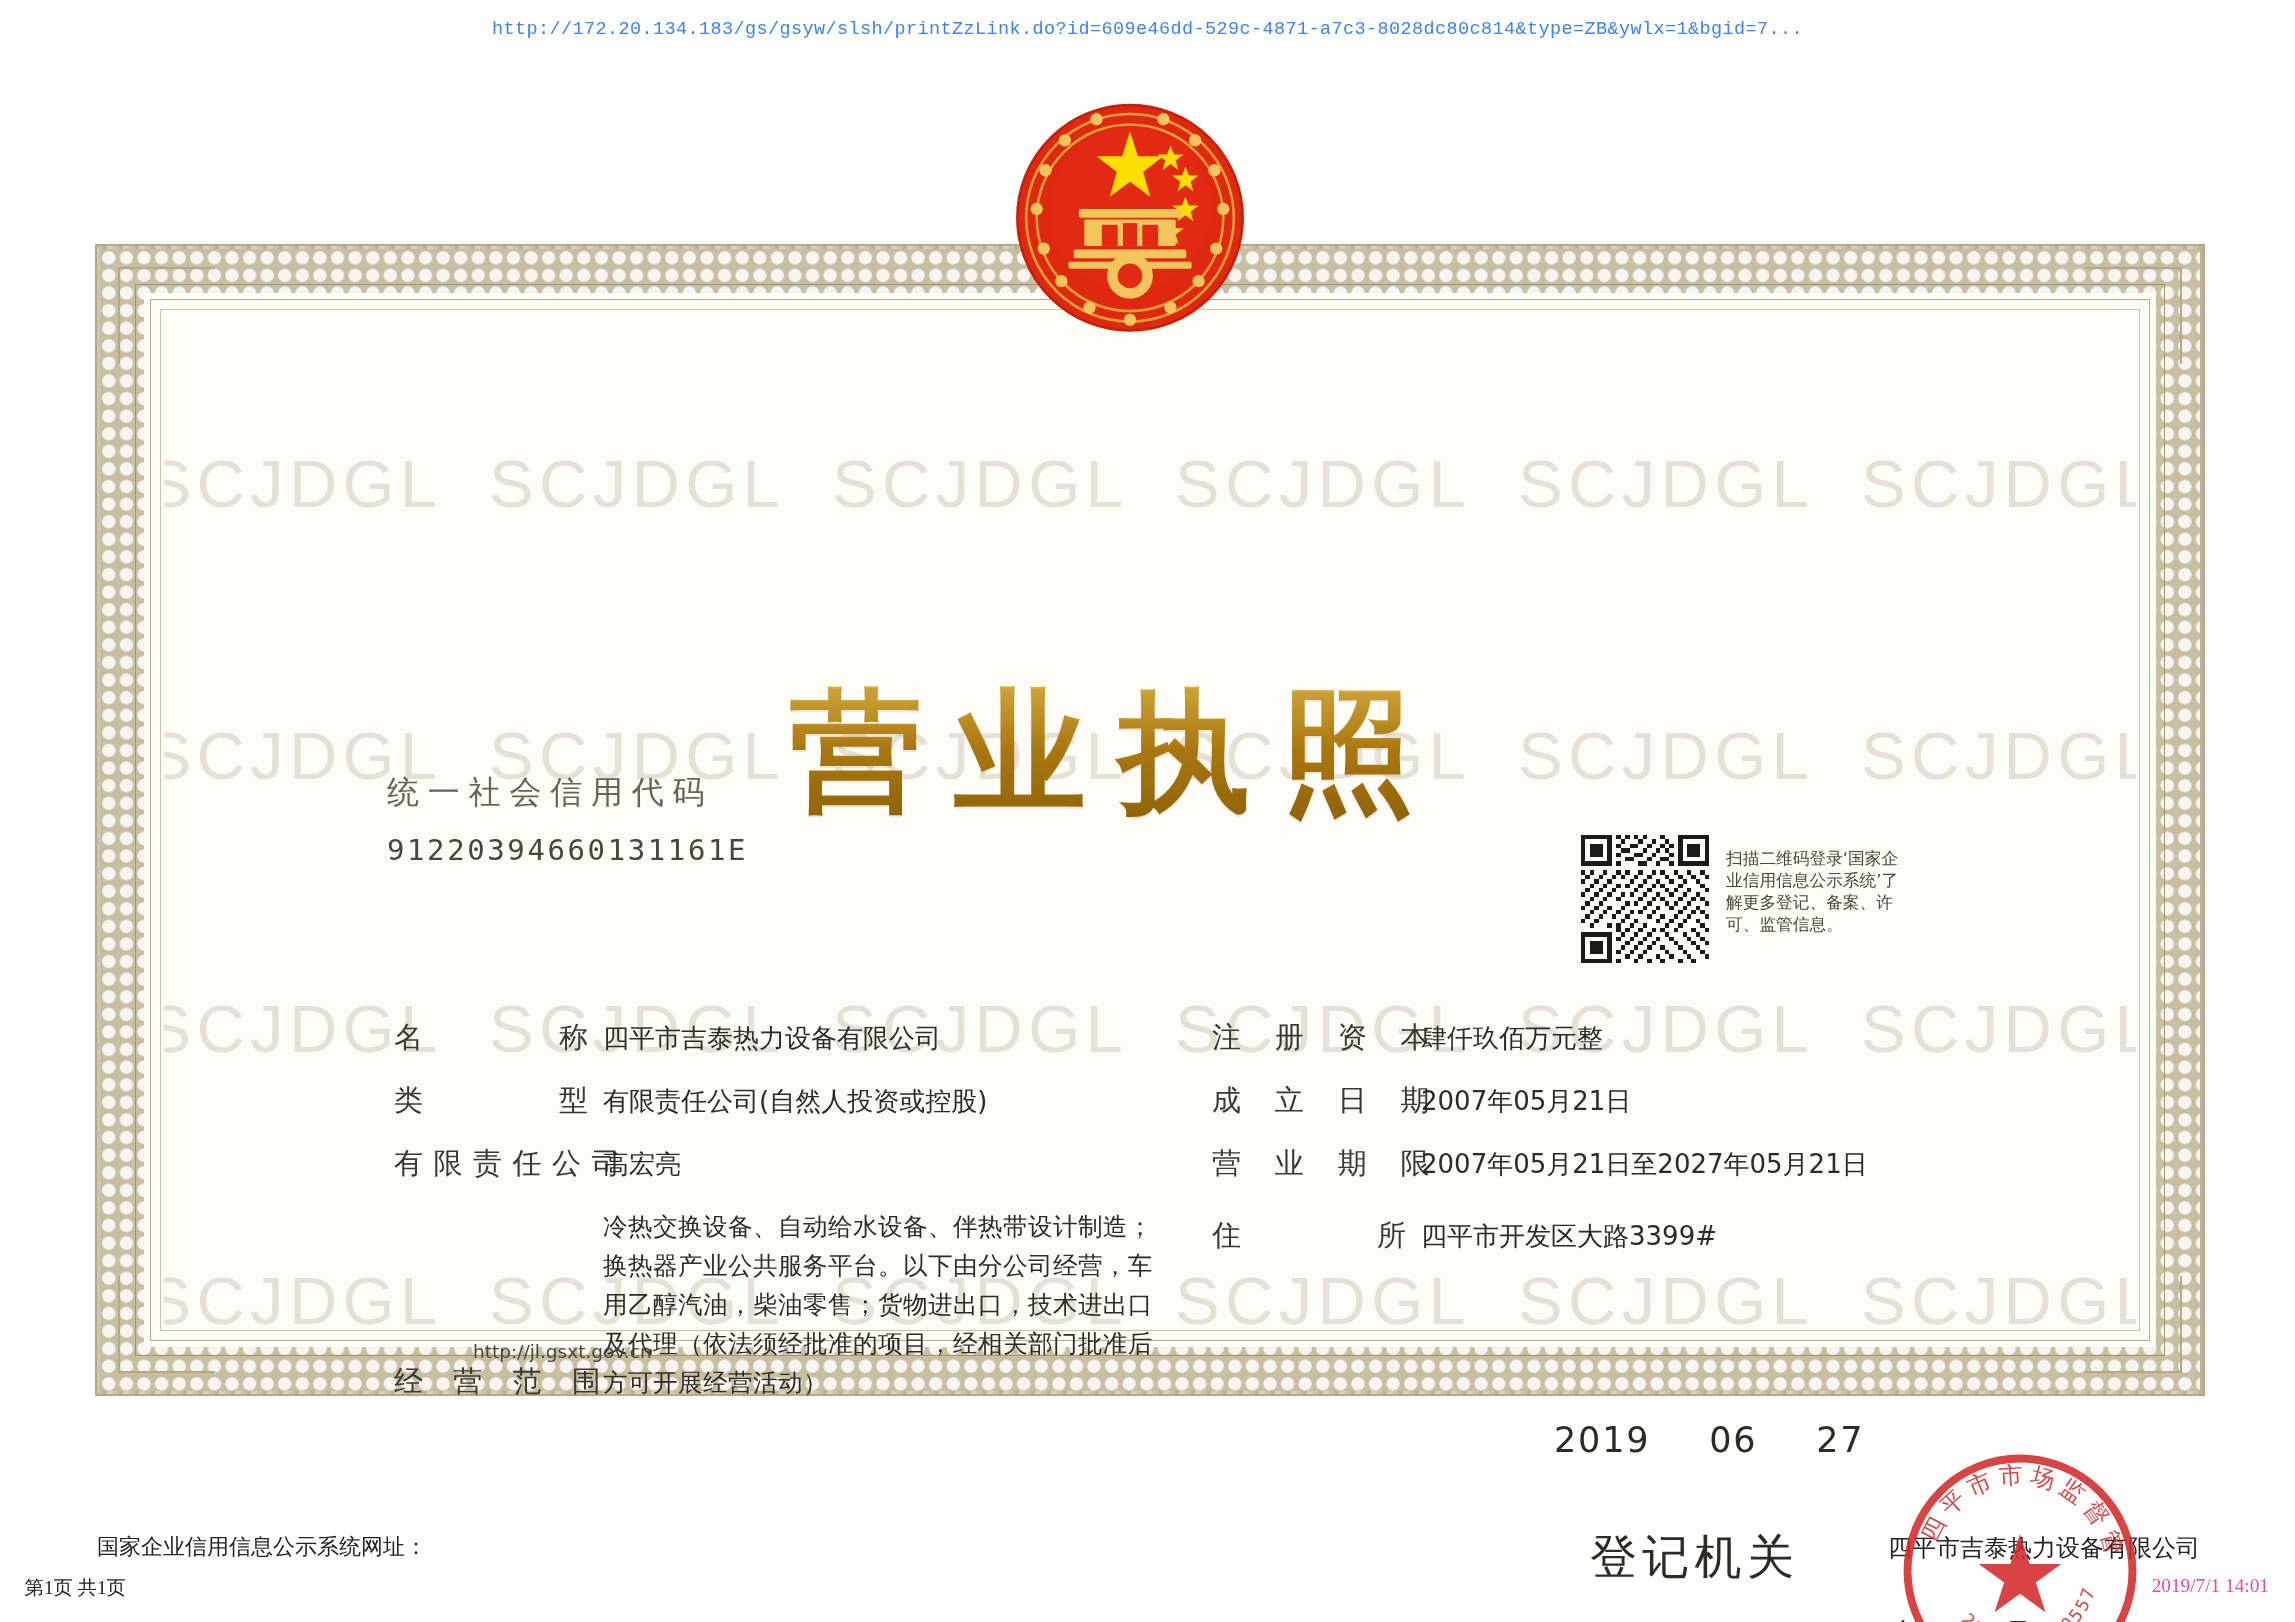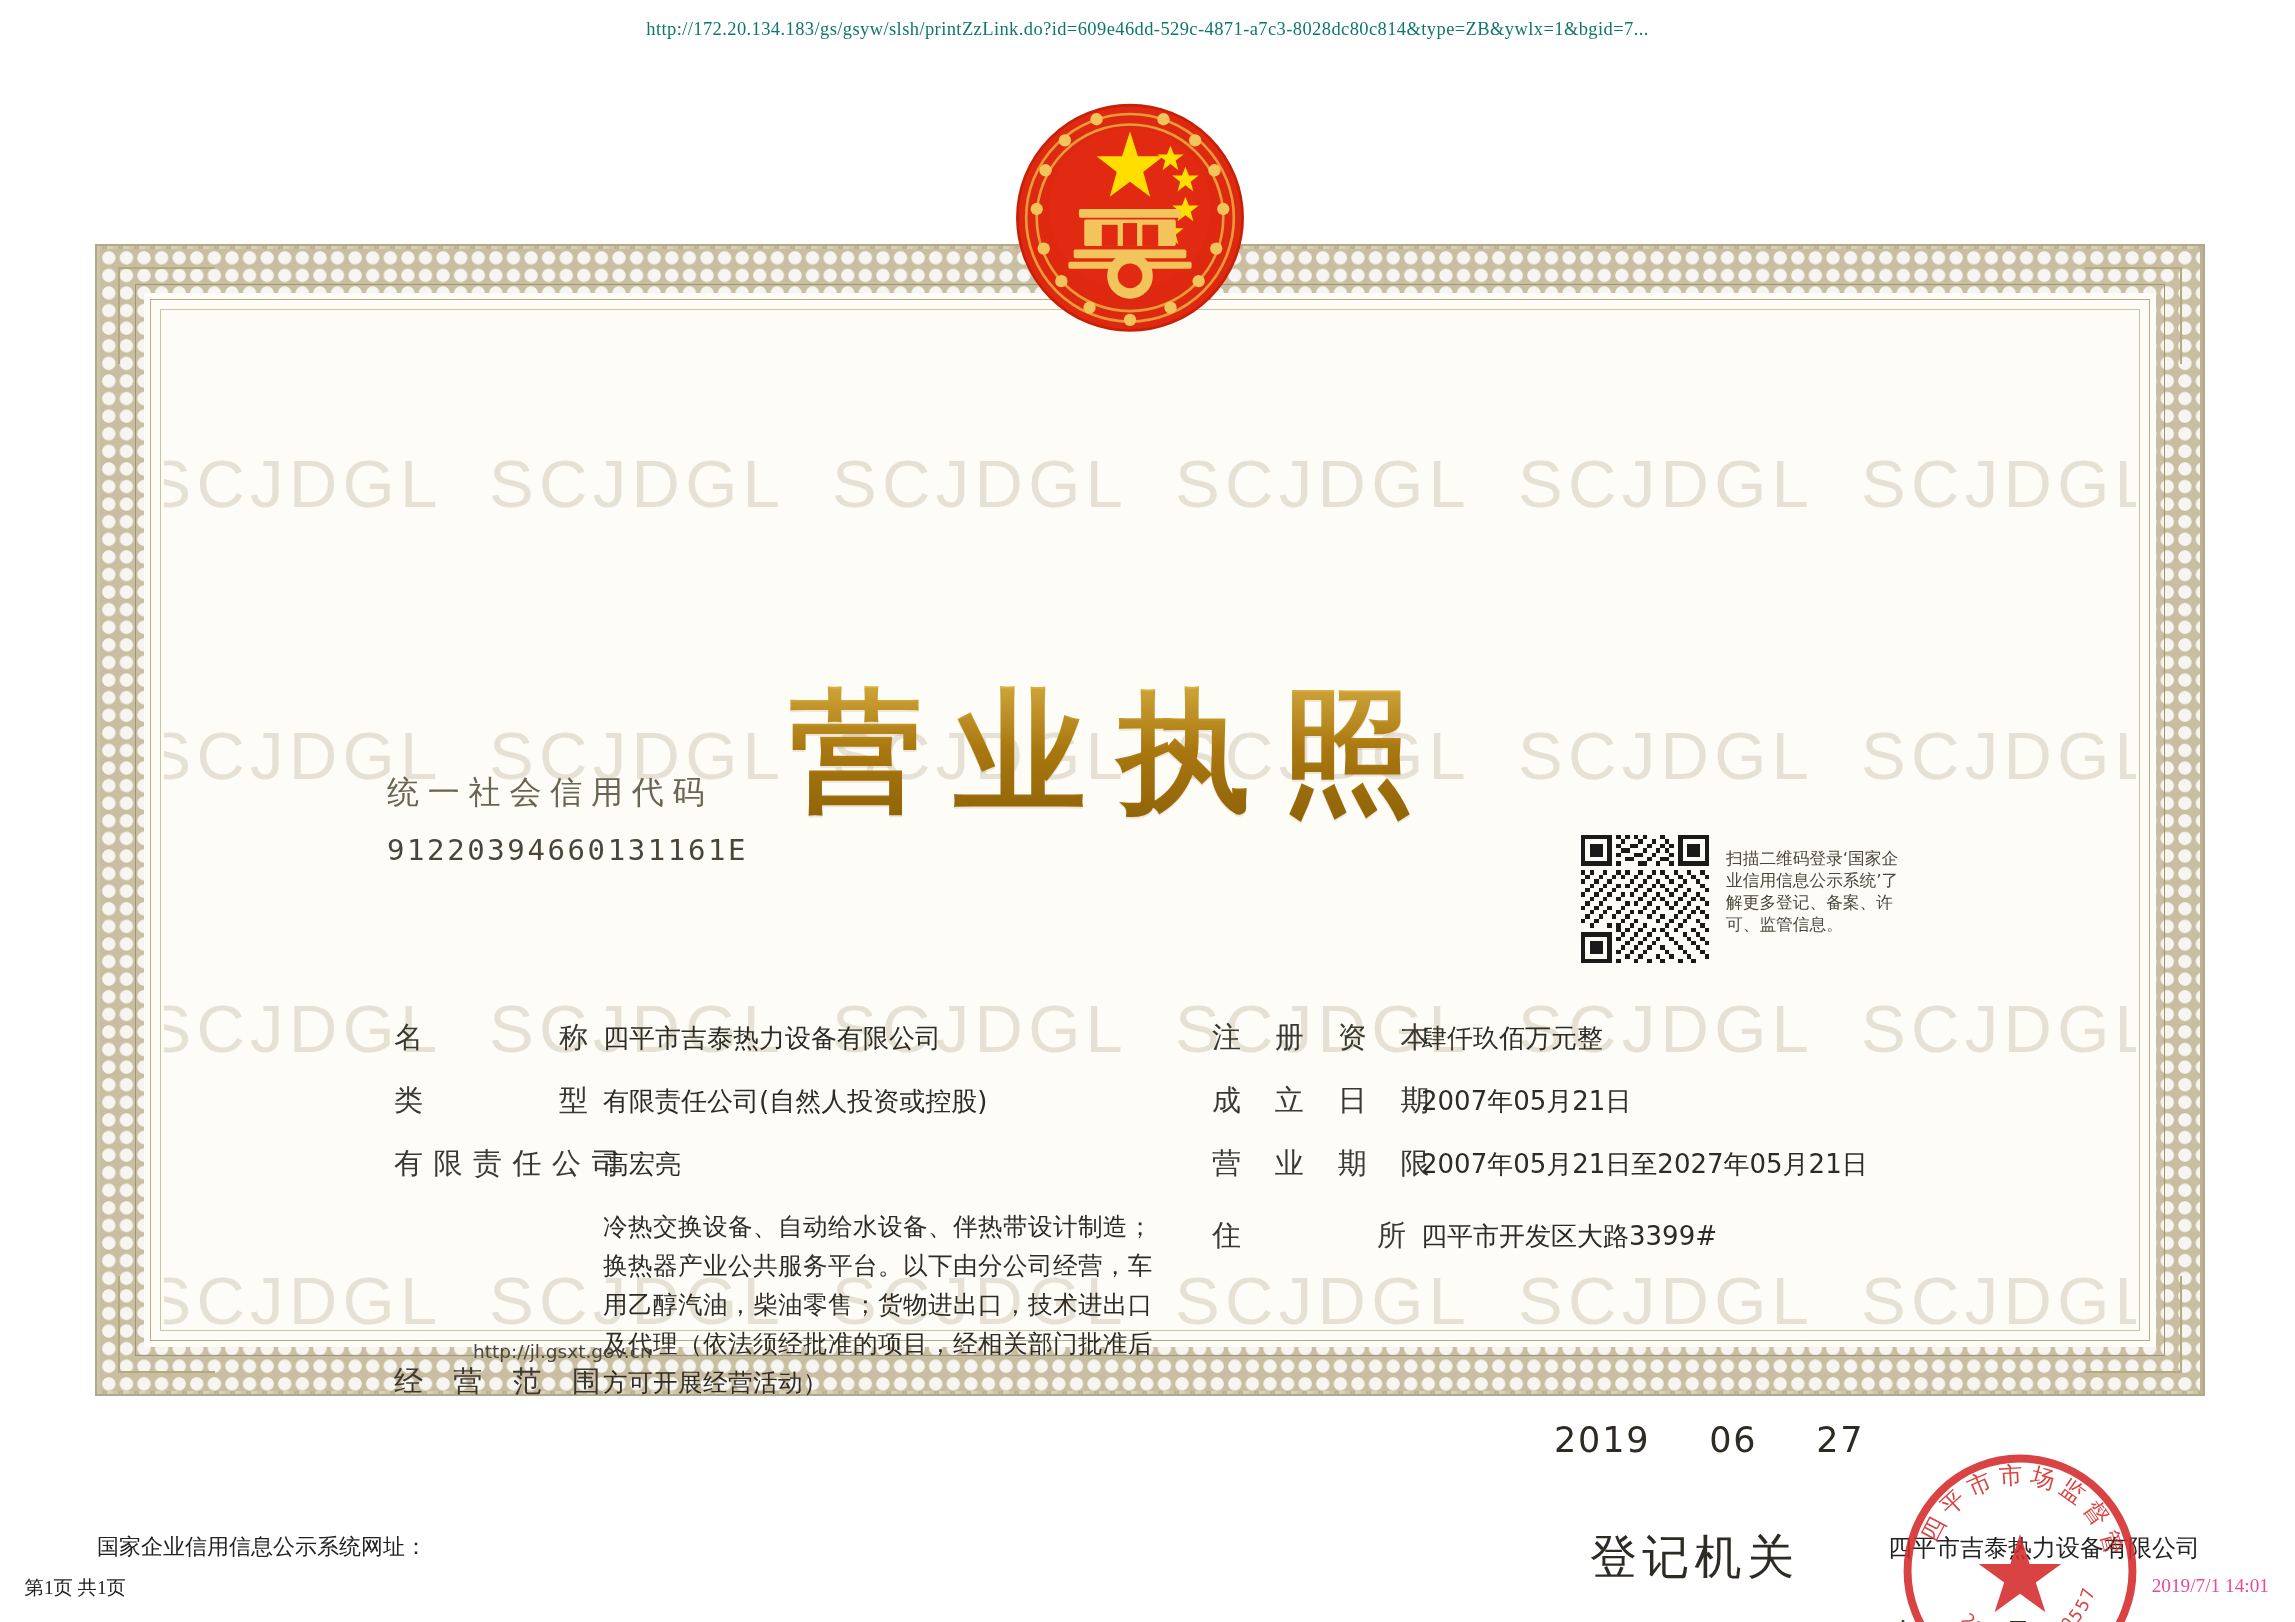--- a/index.html
+++ b/index.html
@@ -16,24 +16,24 @@
     overflow: hidden;
   }
 
   
   .print-url {
     position: absolute;
     top: 19.3px;
     left: 0;
     width: 2295px;
     text-align: center;
-    font-family: Liberation Serif, serif;
+    font-family: Liberation Mono, monospace;
     font-size: 18.5px;
     letter-spacing: 0.4px;
-    color: #0f766e;
+    color: #3b82f6;
     white-space: nowrap;
   }
   .footer-left-1 {
     position: absolute;
     left: 97px;
     top: 1532px;
     font-size: 22px;
     color: #222;
   }
   .footer-left-2 {

